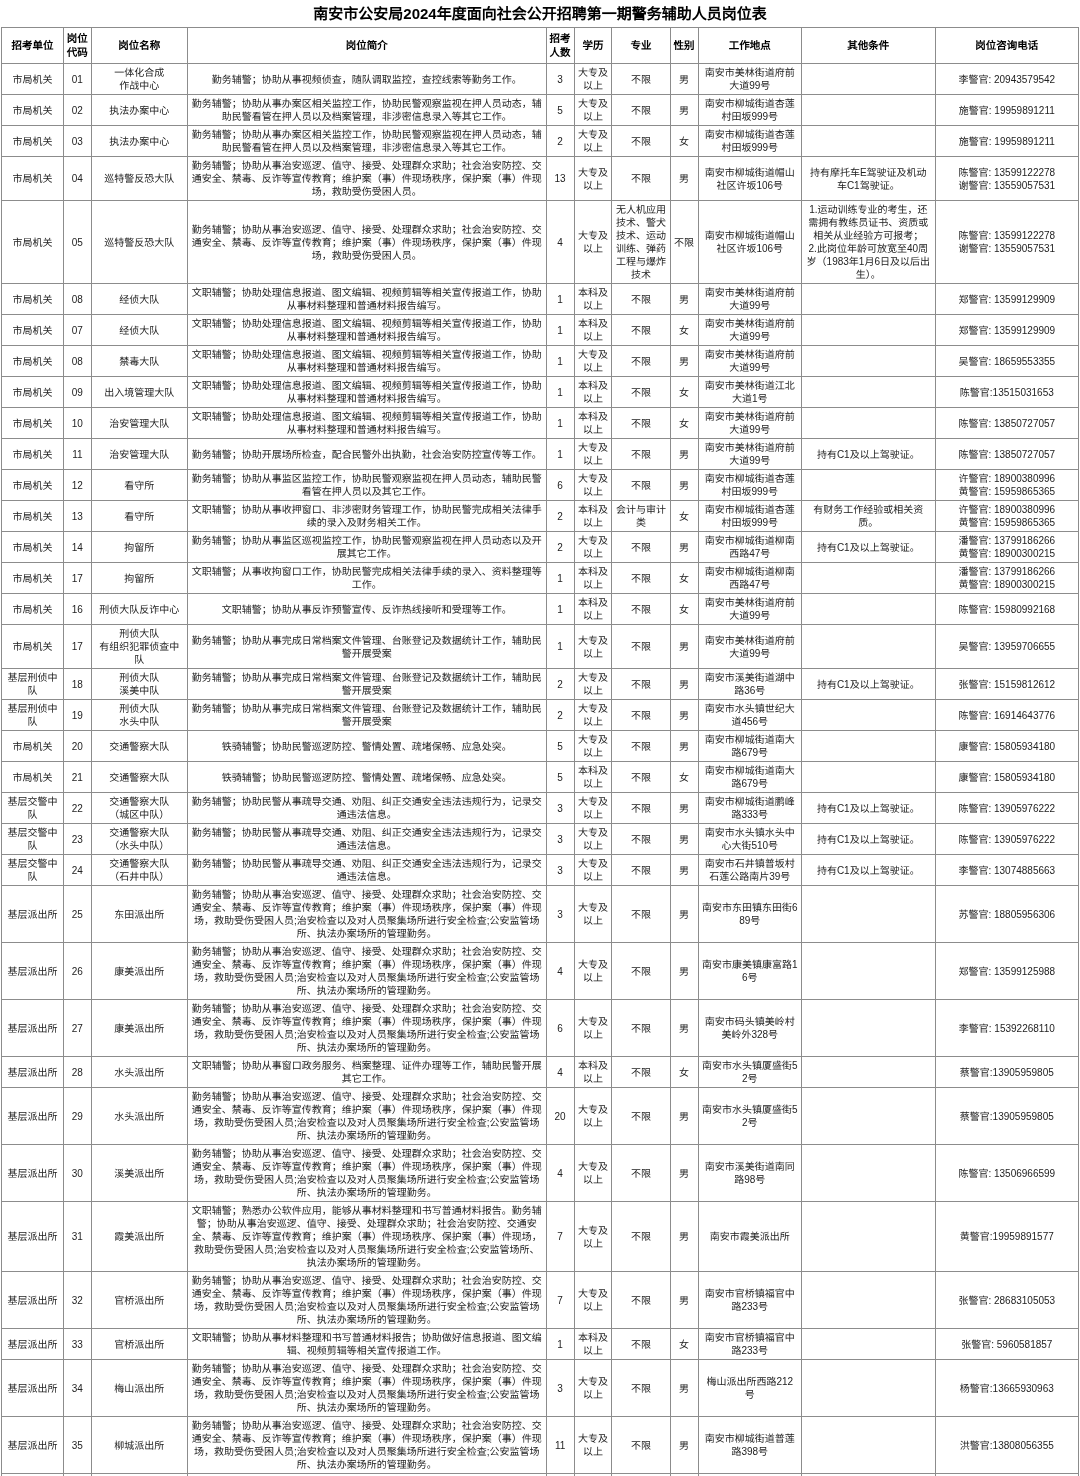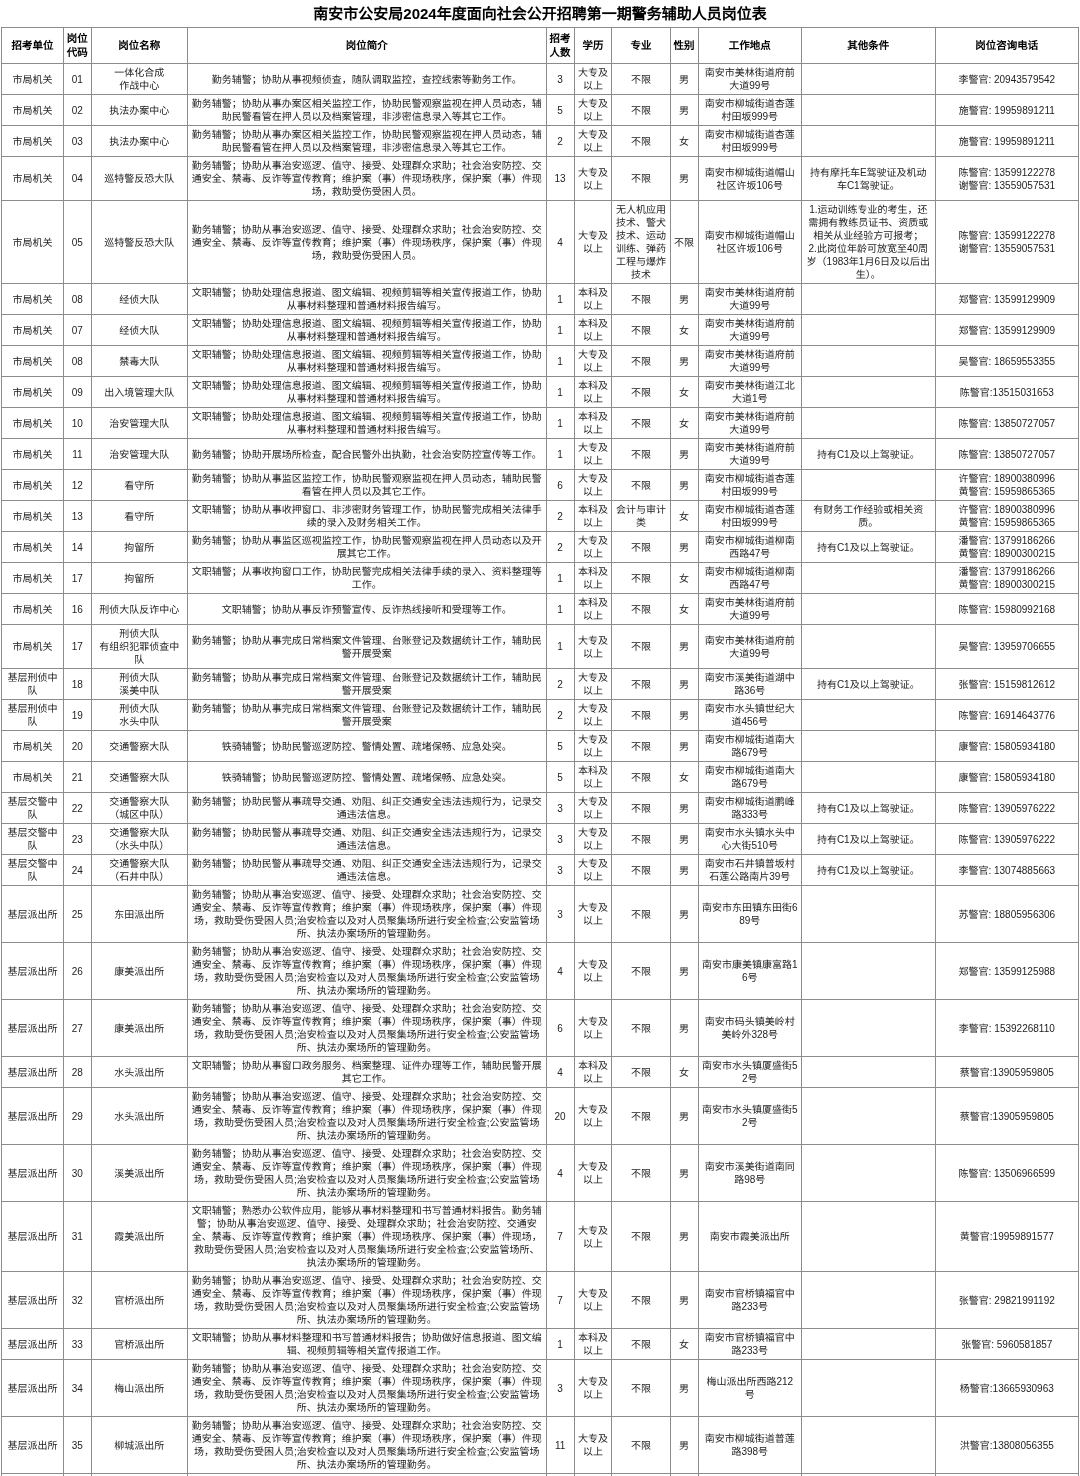--- a/index.html
+++ b/index.html
@@ -499,21 +499,21 @@
           <td class="col-unit">基层派出所</td>
           <td class="col-code">32</td>
           <td class="col-name">官桥派出所</td>
           <td class="col-desc">勤务辅警；协助从事治安巡逻、值守、接受、处理群众求助；社会治安防控、交通安全、禁毒、反诈等宣传教育；维护案（事）件现场秩序，保护案（事）件现场，救助受伤受困人员;治安检查以及对人员聚集场所进行安全检查;公安监管场所、执法办案场所的管理勤务。</td>
           <td class="col-count">7</td>
           <td class="col-edu">大专及以上</td>
           <td class="col-major">不限</td>
           <td class="col-gender">男</td>
           <td class="col-location">南安市官桥镇福官中路233号</td>
           <td class="col-other"></td>
-          <td class="col-phone">张警官: 29821991192</td>
+          <td class="col-phone">张警官: 28683105053</td>
         </tr>
         <tr>
           <td class="col-unit">基层派出所</td>
           <td class="col-code">33</td>
           <td class="col-name">官桥派出所</td>
           <td class="col-desc">文职辅警；协助从事材料整理和书写普通材料报告；协助做好信息报道、图文编辑、视频剪辑等相关宣传报道工作。</td>
           <td class="col-count">1</td>
           <td class="col-edu">本科及以上</td>
           <td class="col-major">不限</td>
           <td class="col-gender">女</td>

